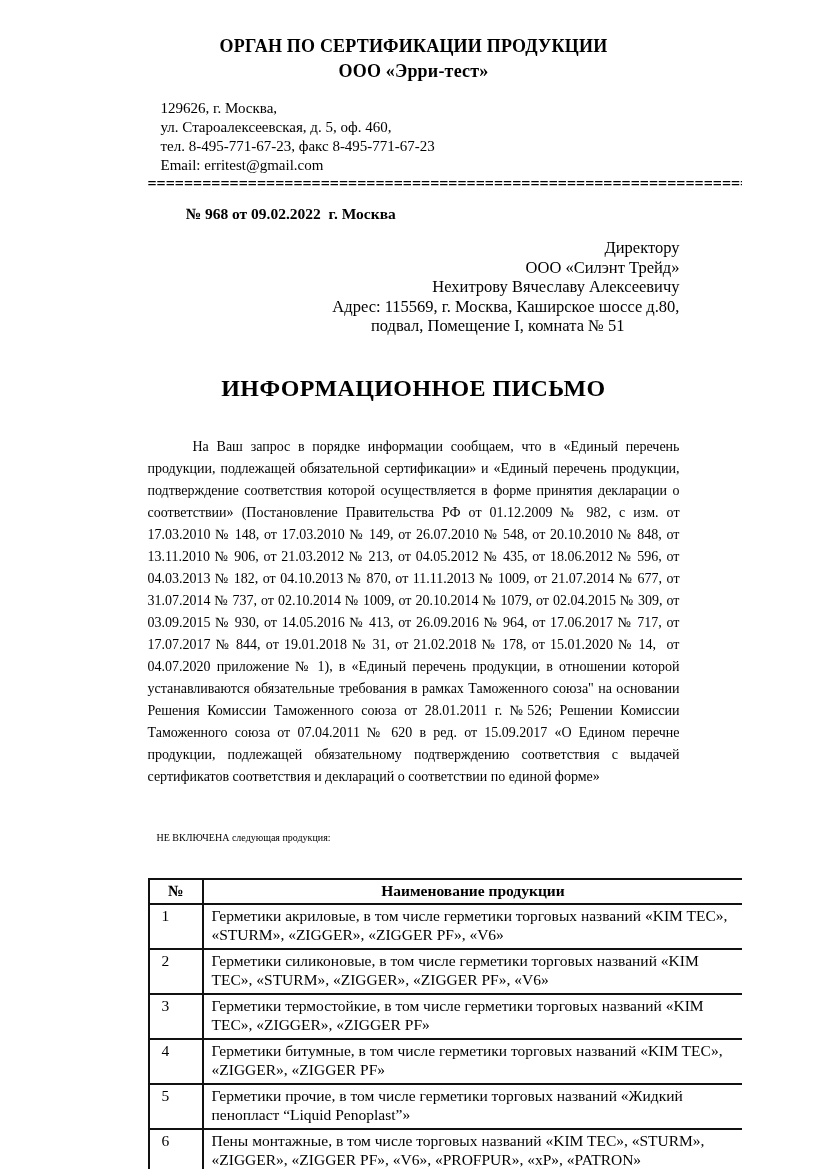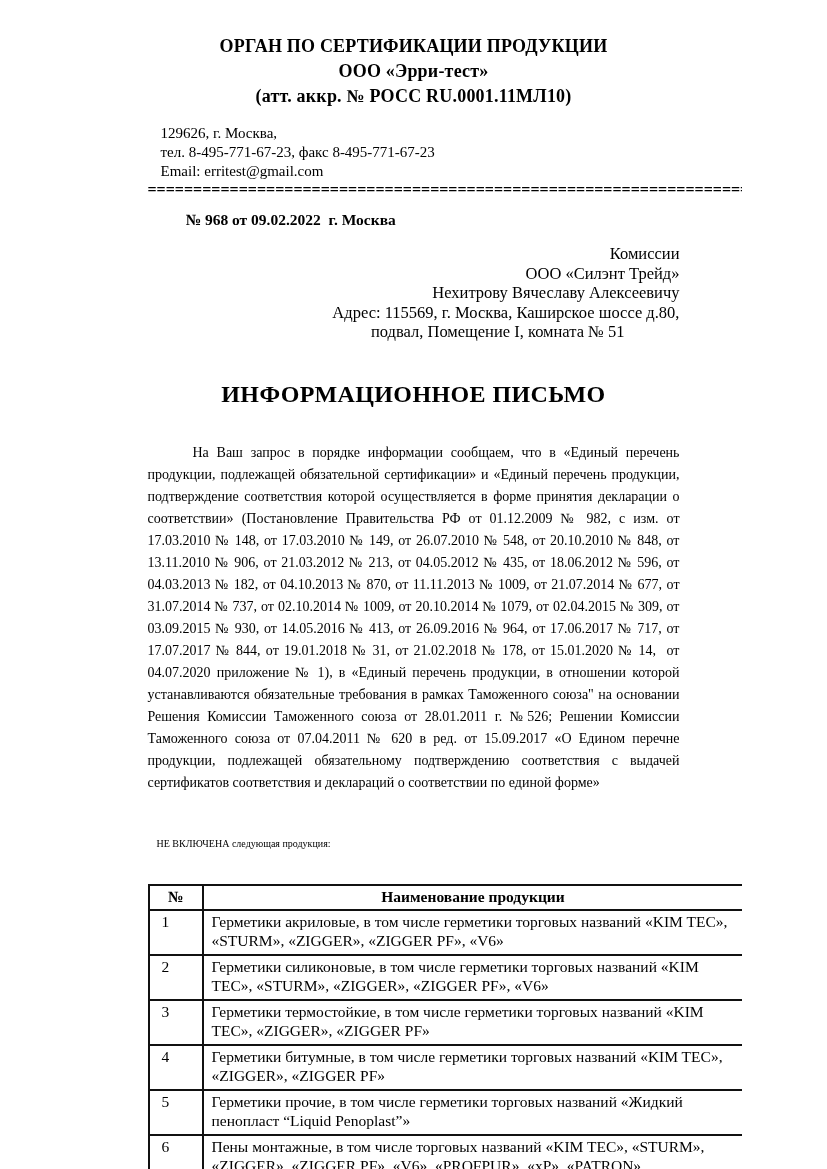--- a/index.html
+++ b/index.html
@@ -115,35 +115,35 @@
   .col-code { width: 125px; }
 </style>
 </head>
 <body>
 
 <div class="page">
 
   <div class="letterhead">
     <div>ОРГАН ПО СЕРТИФИКАЦИИ ПРОДУКЦИИ</div>
     <div>ООО «Эрри-тест»</div>
-    <div>(атт. аккр. № РОСС RU.0001.11МЛ10)</div>
   </div>
 
   <div class="contact">
     <div>129626, г. Москва,</div>
+    <div>ул. Староалексеевская, д. 5, оф. 460,</div>
     <div>тел. 8-495-771-67-23, факс 8-495-771-67-23</div>
     <div>Email: erritest@gmail.com</div>
   </div>
 
   <div class="divider">==========================================================================================</div>
 
   <div class="refline">№ 968 от 09.02.2022&nbsp; г. Москва</div>
 
   <div class="addressee">
-    <div>Комиссии</div>
+    <div>Директору</div>
     <div>ООО «Силэнт Трейд»</div>
     <div>Нехитрову Вячеславу Алексеевичу</div>
     <div>Адрес: 115569, г. Москва, Каширское шоссе д.80,</div>
     <div class="last-line">подвал, Помещение I, комната № 51</div>
   </div>
 
   <div class="doc-title">ИНФОРМАЦИОННОЕ ПИСЬМО</div>
 
   <p class="body-par">На Ваш запрос в порядке информации сообщаем, что в «Единый перечень продукции, подлежащей обязательной сертификации» и «Единый перечень продукции, подтверждение соответствия которой осуществляется в форме принятия декларации о соответствии» (Постановление Правительства РФ от 01.12.2009 № 982, с изм. от 17.03.2010 № 148, от 17.03.2010 № 149, от 26.07.2010 № 548, от 20.10.2010 № 848, от 13.11.2010 № 906, от 21.03.2012 № 213, от 04.05.2012 № 435, от 18.06.2012 № 596, от 04.03.2013 № 182, от 04.10.2013 № 870, от 11.11.2013 № 1009, от 21.07.2014 № 677, от 31.07.2014 № 737, от 02.10.2014 № 1009, от 20.10.2014 № 1079, от 02.04.2015 № 309, от 03.09.2015 № 930, от 14.05.2016 № 413, от 26.09.2016 № 964, от 17.06.2017 № 717, от 17.07.2017 № 844, от 19.01.2018 № 31, от 21.02.2018 № 178, от 15.01.2020 № 14,&nbsp; от 04.07.2020 приложение № 1), в «Единый перечень продукции, в отношении которой устанавливаются обязательные требования в рамках Таможенного союза" на основании Решения Комиссии Таможенного союза от 28.01.2011 г. №526; Решении Комиссии Таможенного союза от 07.04.2011 № 620 в ред. от 15.09.2017 «О Едином перечне продукции, подлежащей обязательному подтверждению соответствия с выдачей сертификатов соответствия и деклараций о соответствии по единой форме»</p>
 

